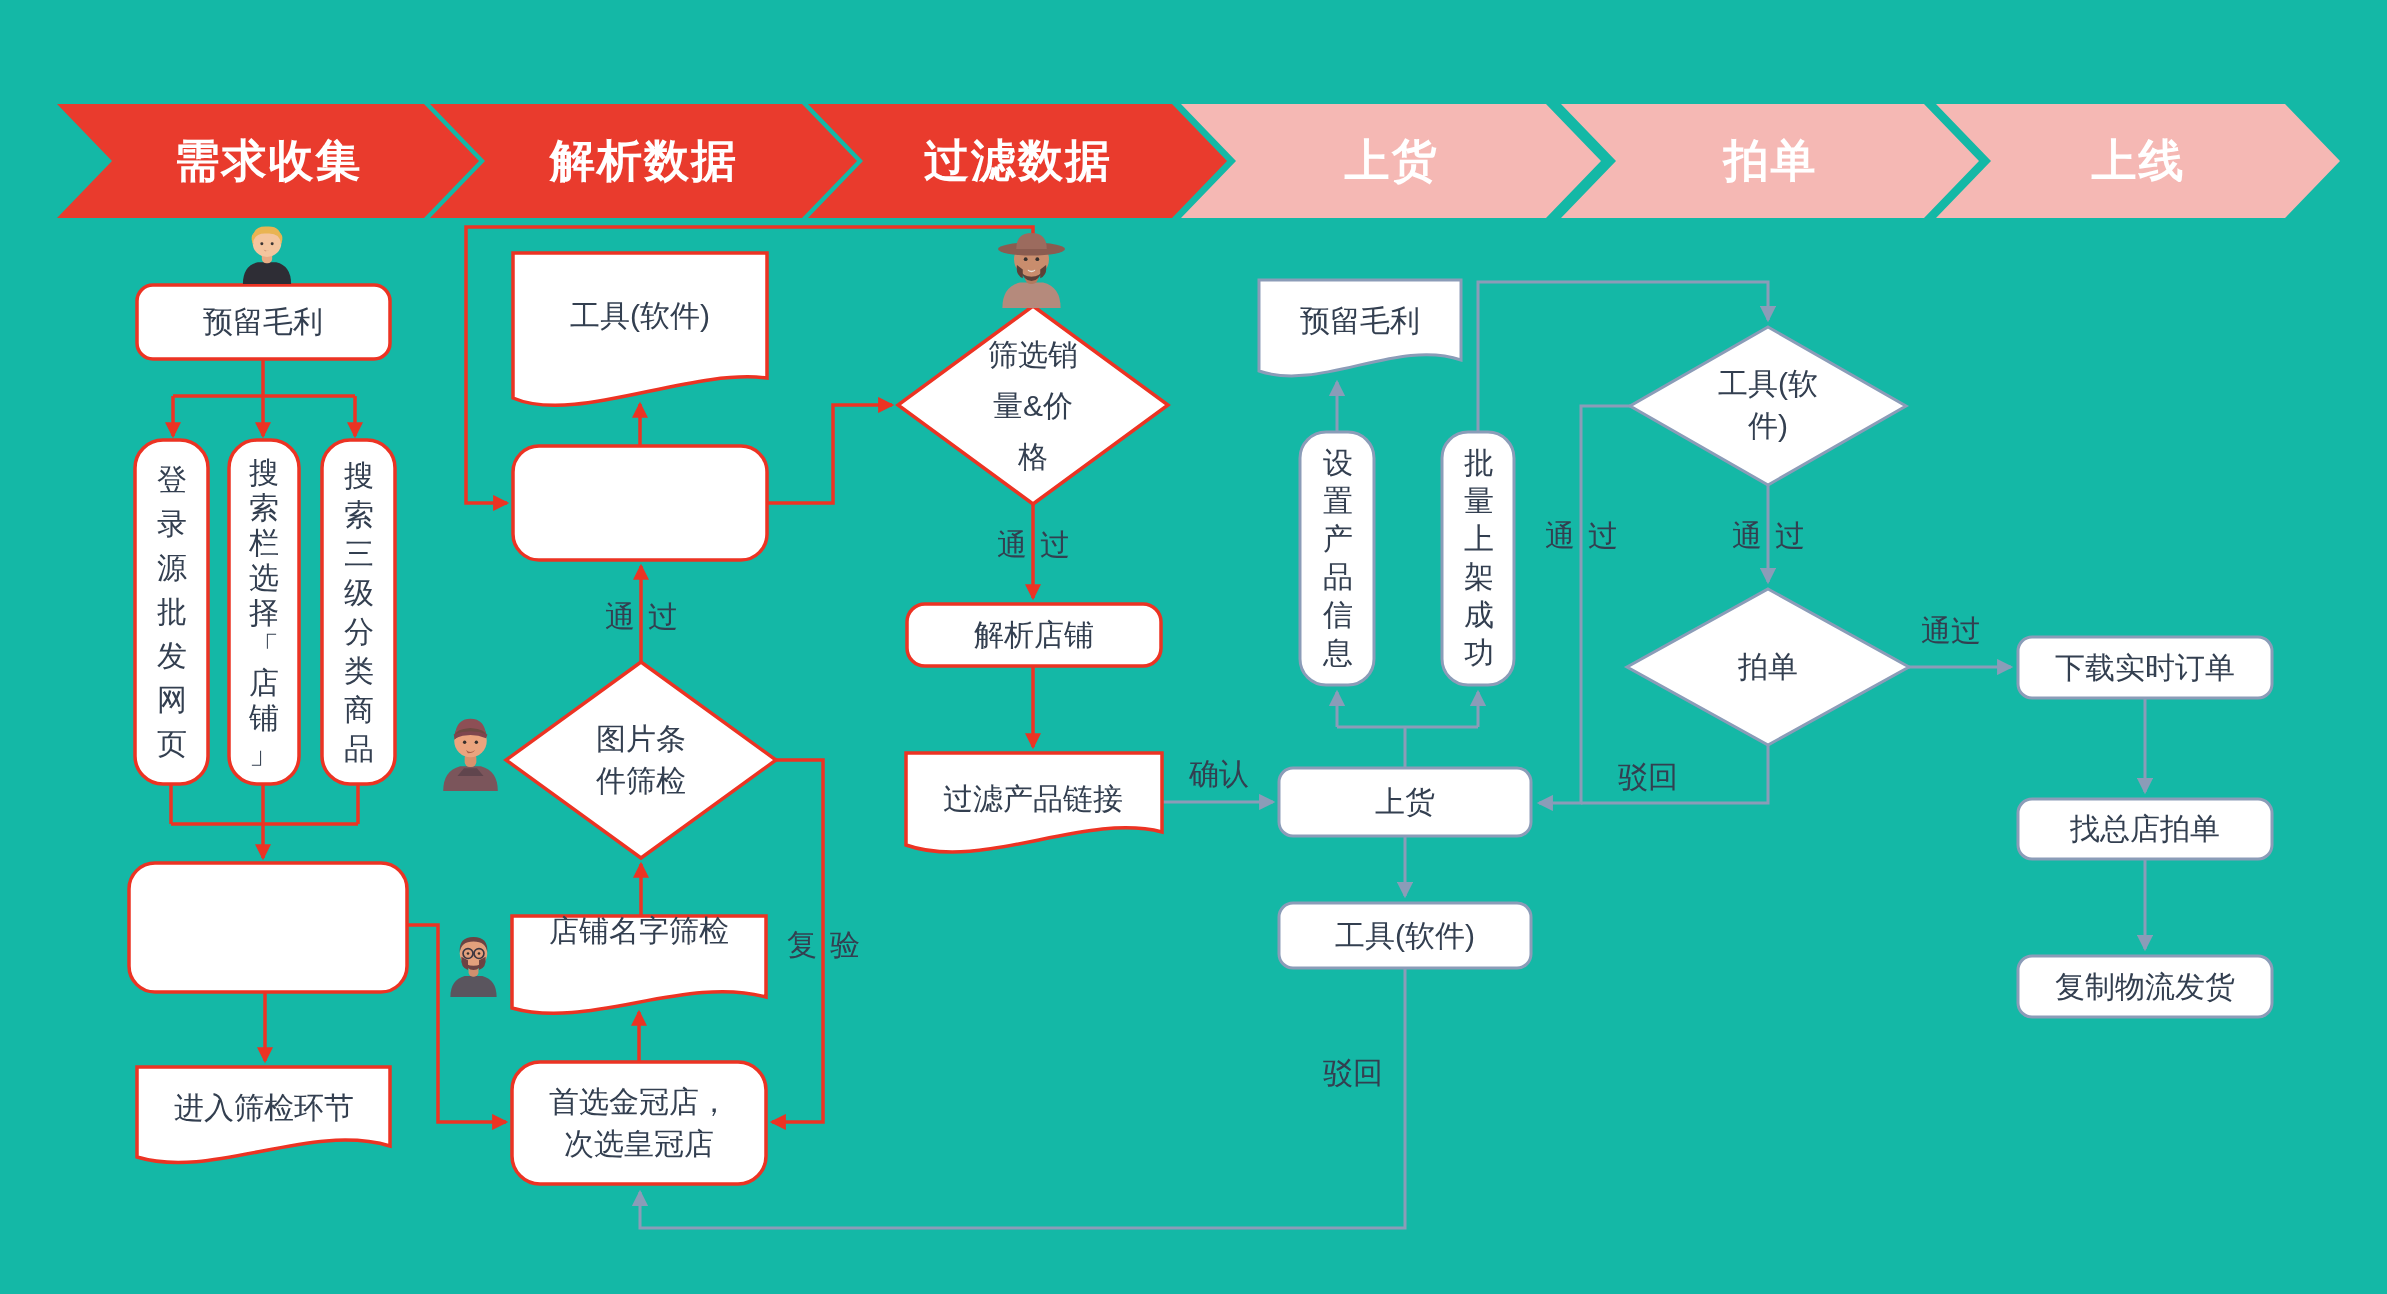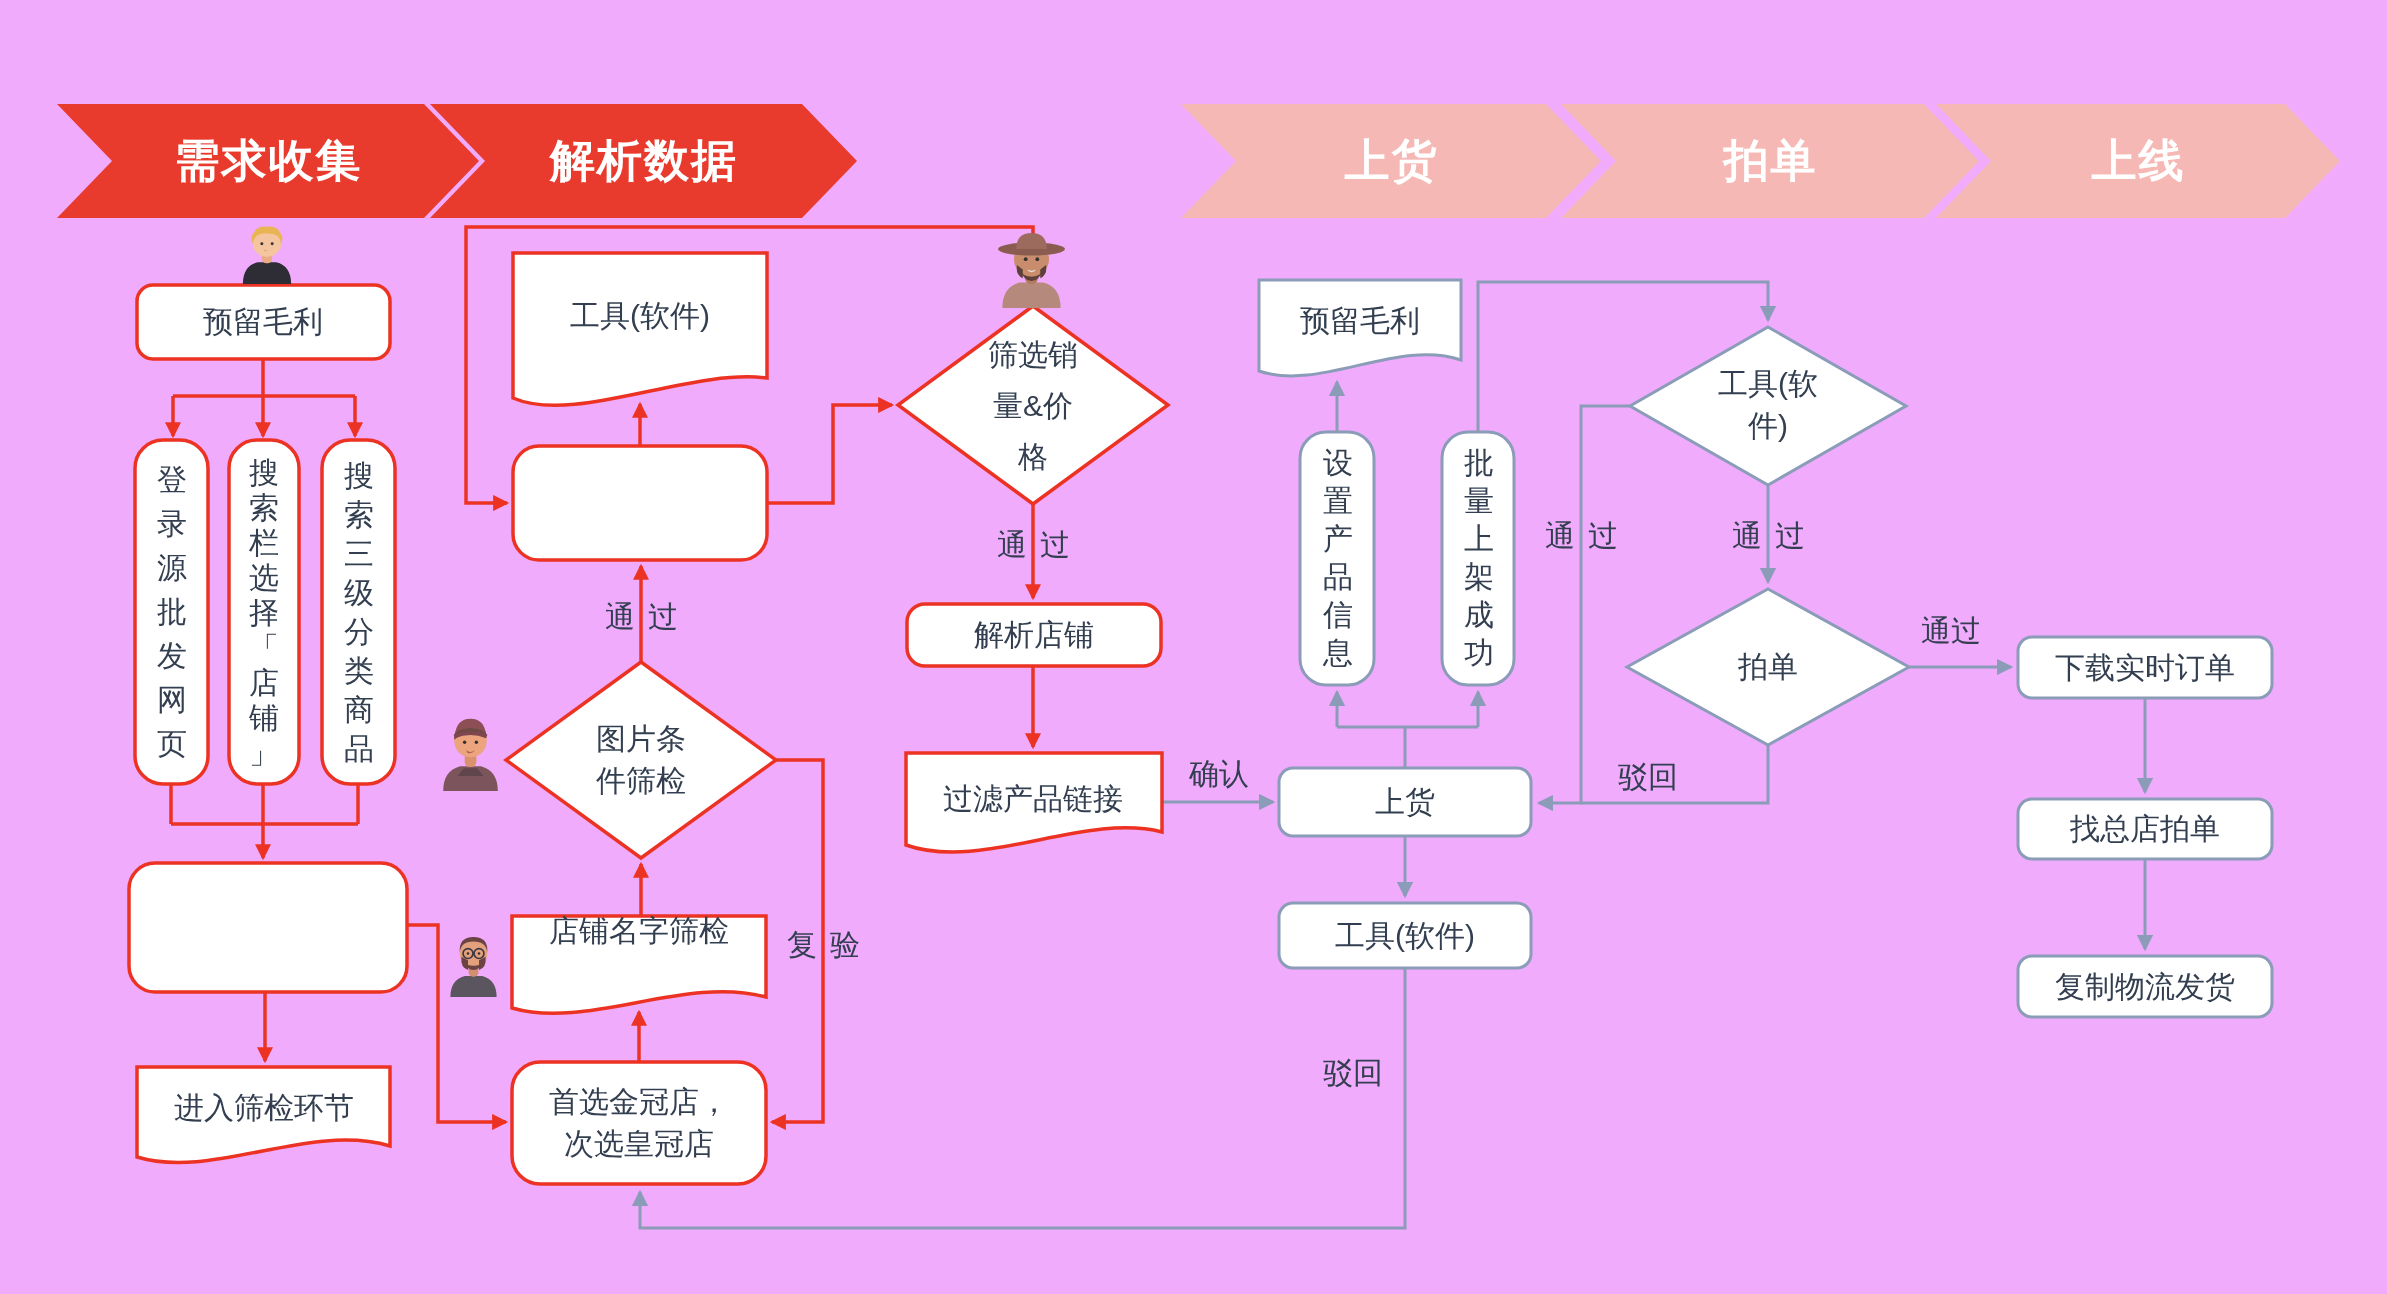--- a/index.html
+++ b/index.html
@@ -4,21 +4,21 @@
 <style>
   :root{
     --c-red:#ec3323;
     --c-banner-red:#e93b2d;
     --c-pink:#f5b8b4;
     --c-gray:#8b9cb8;
     --c-text:#333f50;
     --c-white:#ffffff;
   }
   html,body{margin:0;padding:0;background:#fff;}
-  #canvas{position:relative;width:2387px;height:1294px;background:#f0abfc;overflow:hidden;
+  #canvas{position:relative;width:2387px;height:1294px;background:#14b8a6;overflow:hidden;
           font-family:"Liberation Sans",sans-serif;}
   
   .chev{position:absolute;top:104px;height:114px;display:flex;align-items:center;justify-content:center;
         padding-left:56px;padding-right:55px;box-sizing:border-box;
         clip-path:polygon(0 0, calc(100% - 55px) 0, 100% 50%, calc(100% - 55px) 100%, 0 100%, 55px 50%);}
   .chev.red{background:var(--c-banner-red);}
   .chev.pink{background:var(--c-pink);}
   .chev .stage-label{color:#fff;font-size:45px;font-weight:bold;letter-spacing:2px;white-space:nowrap;}
   
   svg .edge-red{fill:none;stroke:var(--c-red);stroke-width:3.5;}
@@ -37,20 +37,23 @@
 </head>
 <body>
 
 <div id="canvas">
 
   <div class="chev red" style="left:57px;width:422px;">
     <span class="stage-label">需求收集</span>
   </div>
   <div class="chev red" style="left:430px;width:427px;">
     <span class="stage-label">解析数据</span>
+  </div>
+  <div class="chev red" style="left:808px;width:419px;">
+    <span class="stage-label">过滤数据</span>
   </div>
   <div class="chev pink" style="left:1181px;width:420px;">
     <span class="stage-label">上货</span>
   </div>
   <div class="chev pink" style="left:1561px;width:418px;">
     <span class="stage-label">拍单</span>
   </div>
   <div class="chev pink" style="left:1936px;width:404px;">
     <span class="stage-label">上线</span>
   </div>

